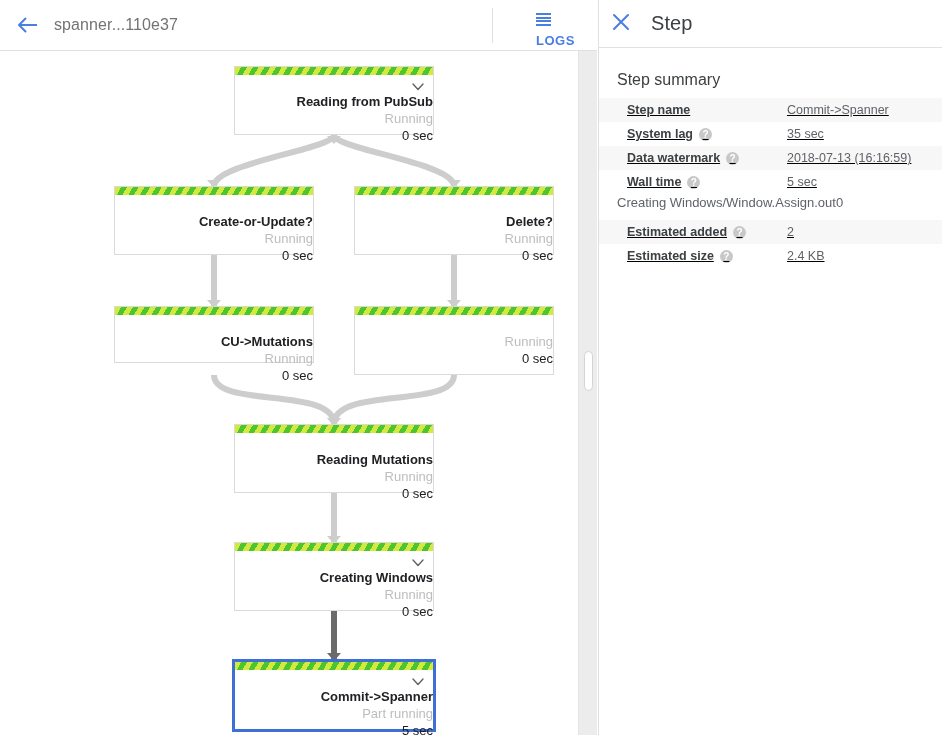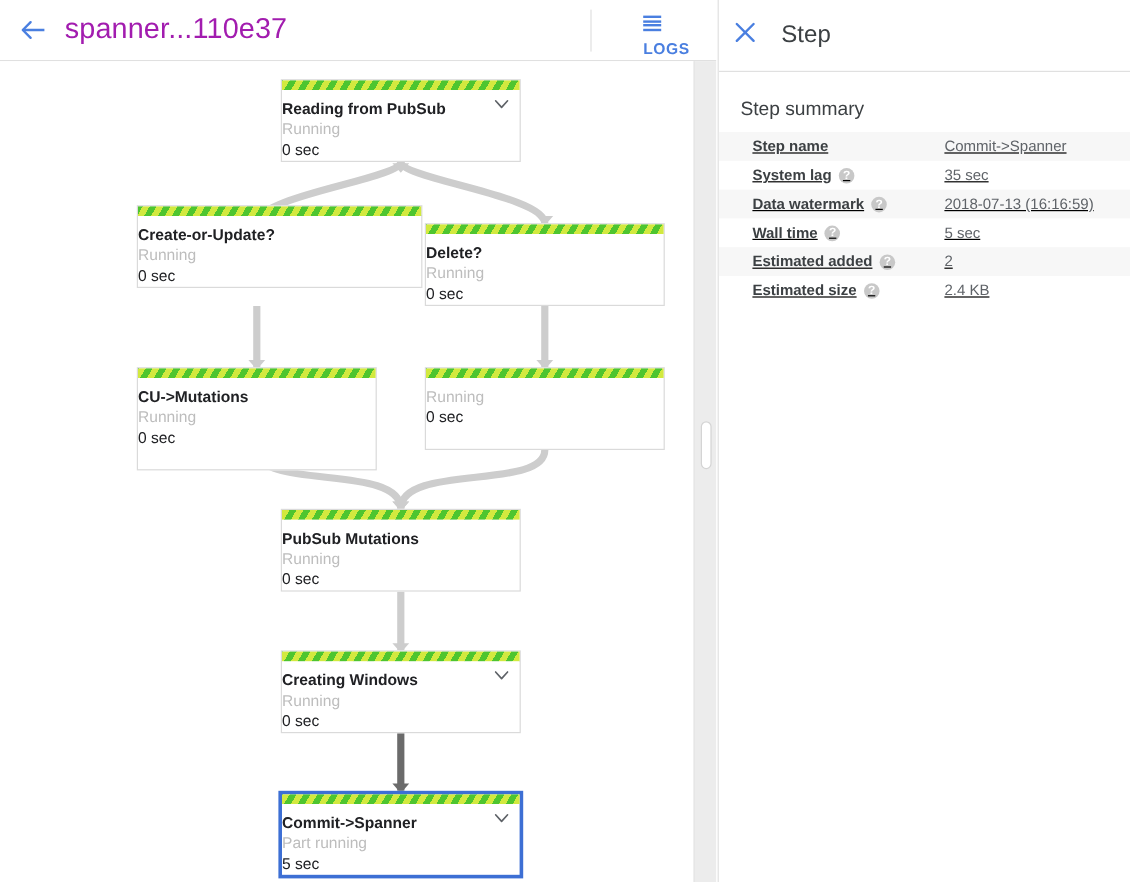--- a/index.html
+++ b/index.html
@@ -31,22 +31,22 @@
   }
 
   #back-button {
     width: 54px; height: 51px;
     display: flex; align-items: center; justify-content: center;
     cursor: pointer;
   }
   #back-button svg { display:block; }
 
   #job-title {
-    font-size: 24px;
-    color: #a21caf;
+    font-size: 16px;
+    color: #737373;
     letter-spacing: 0.1px;
     white-space: nowrap;
   }
 
   #toolbar-divider {
     position: absolute; left: 492px; top: 8px;
     width: 1px; height: 35px; background: #e0e0e0;
   }
 
   #logs-button {
@@ -110,22 +110,22 @@
     height: 8px;
     width: 100%;
     background-image: repeating-linear-gradient(
       -60deg,
       #d2e93f 0px, #d2e93f 5px,
       #4ec52f 5px, #4ec52f 10px
     );
   }
   .node.selected .node-stripe { height: 8px; }
   .node-body {
-    padding-top: 7px;
-    text-align: left;
+    padding-top: 18px;
+    text-align: right;
   }
   .node-title {
     font-size: 13px;
     font-weight: bold;
     color: #202124;
     line-height: 17px;
   }
   .node-status {
     font-size: 13px;
     color: #bdbdbd;
@@ -147,21 +147,21 @@
   
   #right-pane {
     position: absolute; left: 598px; top: 0;
     width: 344px; height: 735px;
     background: #fff;
     border-left: 1px solid #e0e0e0;
     overflow: hidden;
   }
   #right-header {
     position: relative;
-    height: 60px;
+    height: 48px;
     border-bottom: 1px solid #e0e0e0;
     display: flex; align-items: center;
   }
   #close-button {
     width: 44px; height: 51px;
     display:flex; align-items:center; justify-content:center;
     cursor: pointer;
   }
   #panel-title {
     font-size: 20px; color: #3c4043; letter-spacing: 0.1px;
@@ -272,55 +272,55 @@
               <div class="node-title">Reading from PubSub</div>
               <div class="node-status">Running</div>
               <div class="node-time">0 sec</div>
             </div>
             <div class="node-chevron">
               <svg width="12" height="8" viewBox="0 0 12 8">
                 <path d="M1 1 L6 6.5 L11 1" stroke="#5f6368" stroke-width="1.4" fill="none" stroke-linecap="round" stroke-linejoin="round"></path>
               </svg>
             </div>
           </div>
-          <div class="node" style="left: 114px; top: 120px; width: 238px; height: 69px;">
+          <div class="node" style="left: 114px; top: 135px; width: 200px; height: 69px;">
             <div class="node-stripe"></div>
             <div class="node-body">
               <div class="node-title">Create-or-Update?</div>
               <div class="node-status">Running</div>
               <div class="node-time">0 sec</div>
             </div>
           </div>
           <div class="node" style="left: 354px; top: 135px; width: 200px; height: 69px;">
             <div class="node-stripe"></div>
             <div class="node-body">
               <div class="node-title">Delete?</div>
               <div class="node-status">Running</div>
               <div class="node-time">0 sec</div>
             </div>
           </div>
-          <div class="node" style="left: 114px; top: 255px; width: 200px; height: 86px;">
+          <div class="node" style="left: 114px; top: 255px; width: 200px; height: 57px;">
             <div class="node-stripe"></div>
             <div class="node-body">
               <div class="node-title">CU-&gt;Mutations</div>
               <div class="node-status">Running</div>
               <div class="node-time">0 sec</div>
             </div>
           </div>
           <div class="node" style="left: 354px; top: 255px; width: 200px; height: 69px;">
             <div class="node-stripe"></div>
             <div class="node-body">
               <div class="node-status">Running</div>
               <div class="node-time">0 sec</div>
             </div>
           </div>
           <div class="node" style="left: 234px; top: 373px; width: 200px; height: 69px;">
             <div class="node-stripe"></div>
             <div class="node-body">
-              <div class="node-title">PubSub Mutations</div>
+              <div class="node-title">Reading Mutations</div>
               <div class="node-status">Running</div>
               <div class="node-time">0 sec</div>
             </div>
           </div>
           <div class="node" style="left: 234px; top: 491px; width: 200px; height: 69px;">
             <div class="node-stripe"></div>
             <div class="node-body">
               <div class="node-title">Creating Windows</div>
               <div class="node-status">Running</div>
               <div class="node-time">0 sec</div>
@@ -389,20 +389,21 @@
         </div>
         <div class="kv-row">
           <div class="kv-key">
             <span>Wall time</span>
             <span class="help-icon">?</span>
           </div>
           <div class="kv-val">5 sec</div>
         </div>
       </div>
 
+    <div class="collection-name">Creating Windows/Window.Assign.out0</div>
     <div class="kv-table" id="input-collections-table">
         <div class="kv-row alt">
           <div class="kv-key">
             <span>Estimated added</span>
             <span class="help-icon">?</span>
           </div>
           <div class="kv-val">2</div>
         </div>
         <div class="kv-row">
           <div class="kv-key">

